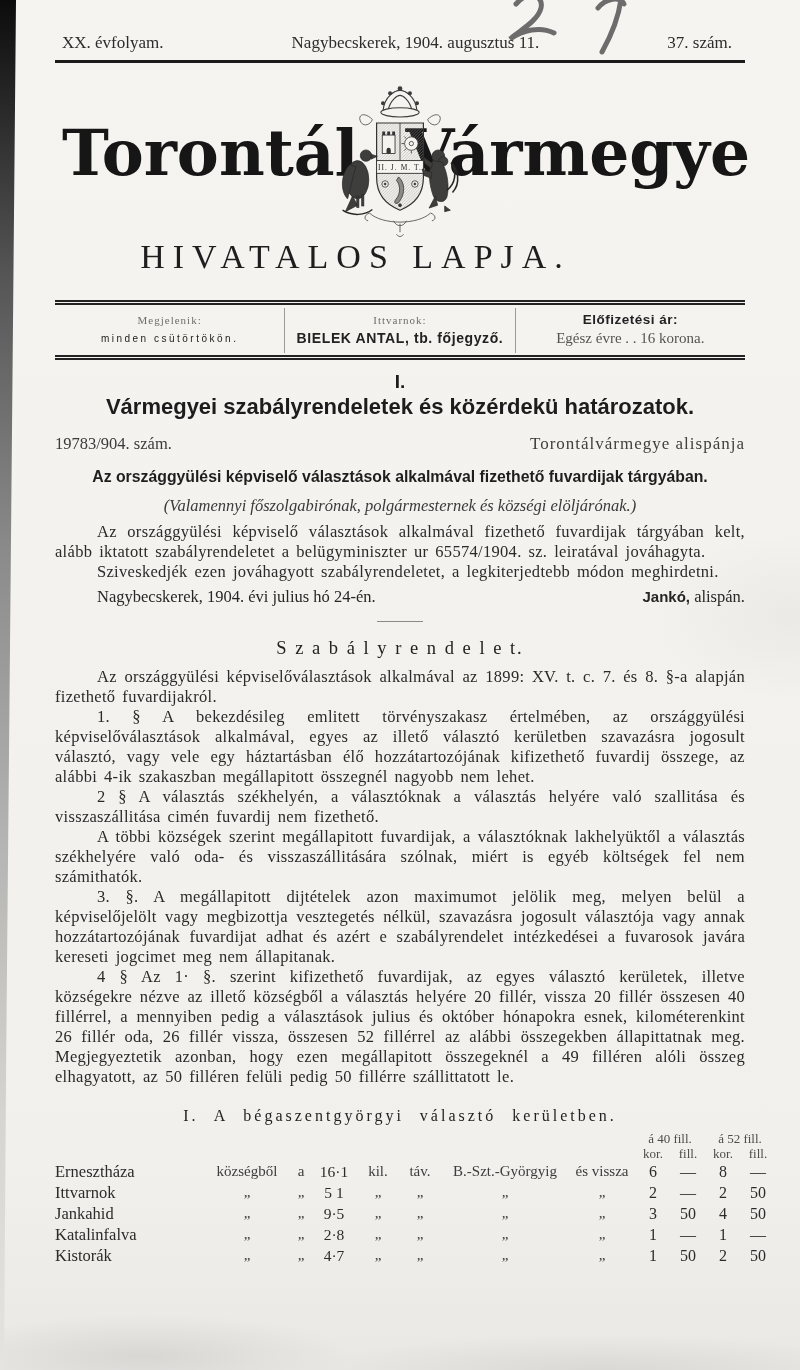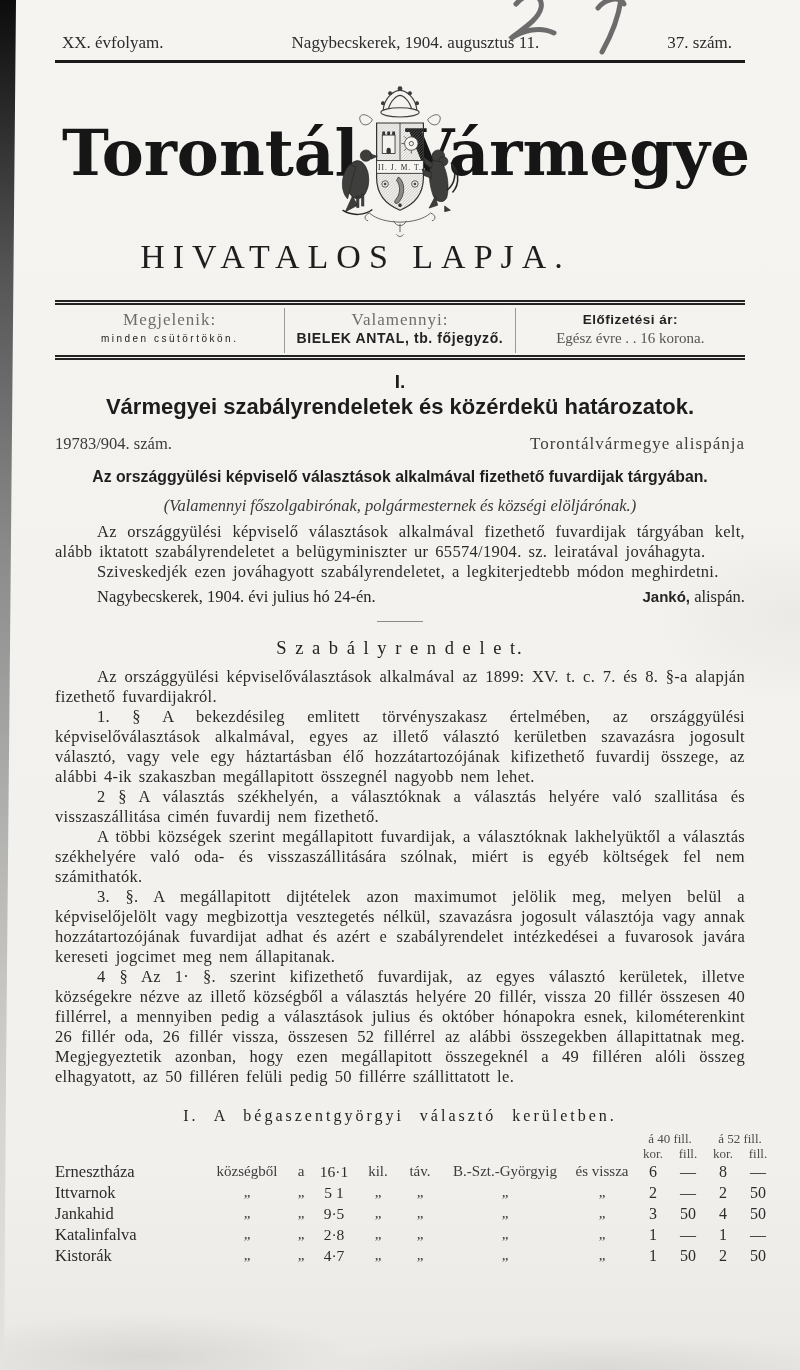--- a/index.html
+++ b/index.html
@@ -32,21 +32,21 @@
   .mast-title.right{right:2px;}
   .crest{position:absolute;left:50%;margin-left:-101px;top:-12px;}
   .subtitle{position:absolute;top:238px;left:0;width:711px;text-align:center;
     font-size:34px;letter-spacing:8px;color:#1e1e1e;}
 
   
   .infobar{position:absolute;top:300px;left:55px;right:55px;height:50px;
     border-top:5px double #222;border-bottom:5px double #222;display:flex;align-items:center;}
   .infobar .cell{flex:1;text-align:center;padding:3px 0 5px;}
   .infobar .cell + .cell{border-left:1px solid #9a9a97;}
-  .ib-label{font-size:17px;color:#6d6d6a;letter-spacing:1px;line-height:18px;}
+  .ib-label{font-size:11px;color:#6d6d6a;letter-spacing:1px;line-height:18px;}
   .ib-label.bold{color:#222;font-family:Liberation Sans, sans-serif;font-weight:700;font-size:13.5px;letter-spacing:.5px;}
   .ib-value{font-size:14px;line-height:19px;color:#222;}
   .ib-value.spaced{font-family:"Liberation Sans","DejaVu Sans",sans-serif;font-weight:400;letter-spacing:2.5px;font-size:10px;}
   .ib-value.editor{font-family:"Liberation Sans","DejaVu Sans",sans-serif;font-weight:700;letter-spacing:.6px;font-size:14px;}
   .ib-value.gray{color:#55554f;font-size:15px;}
 
   
   .main{position:absolute;top:372px;left:55px;width:690px;}
   .sec-no{text-align:center;font-family:"Liberation Sans","DejaVu Sans",sans-serif;font-weight:700;
     font-size:19px;line-height:20px;margin:0 0 3px;color:#1c1c1c;}
@@ -183,21 +183,21 @@
     </svg>
   </div>
   <div class="subtitle">HIVATALOS LAPJA.</div>
 
   <div class="infobar">
     <div class="cell">
       <div class="ib-label">Megjelenik:</div>
       <div class="ib-value spaced">minden csütörtökön.</div>
     </div>
     <div class="cell">
-      <div class="ib-label">Valamennyi:</div>
+      <div class="ib-label">Ittvarnok:</div>
       <div class="ib-value editor">BIELEK ANTAL, tb. főjegyző.</div>
     </div>
     <div class="cell">
       <div class="ib-label bold">Előfizetési ár:</div>
       <div class="ib-value gray">Egész évre . . 16 korona.</div>
     </div>
   </div>
 
   <div class="main">
     <div class="sec-no">I.</div>

